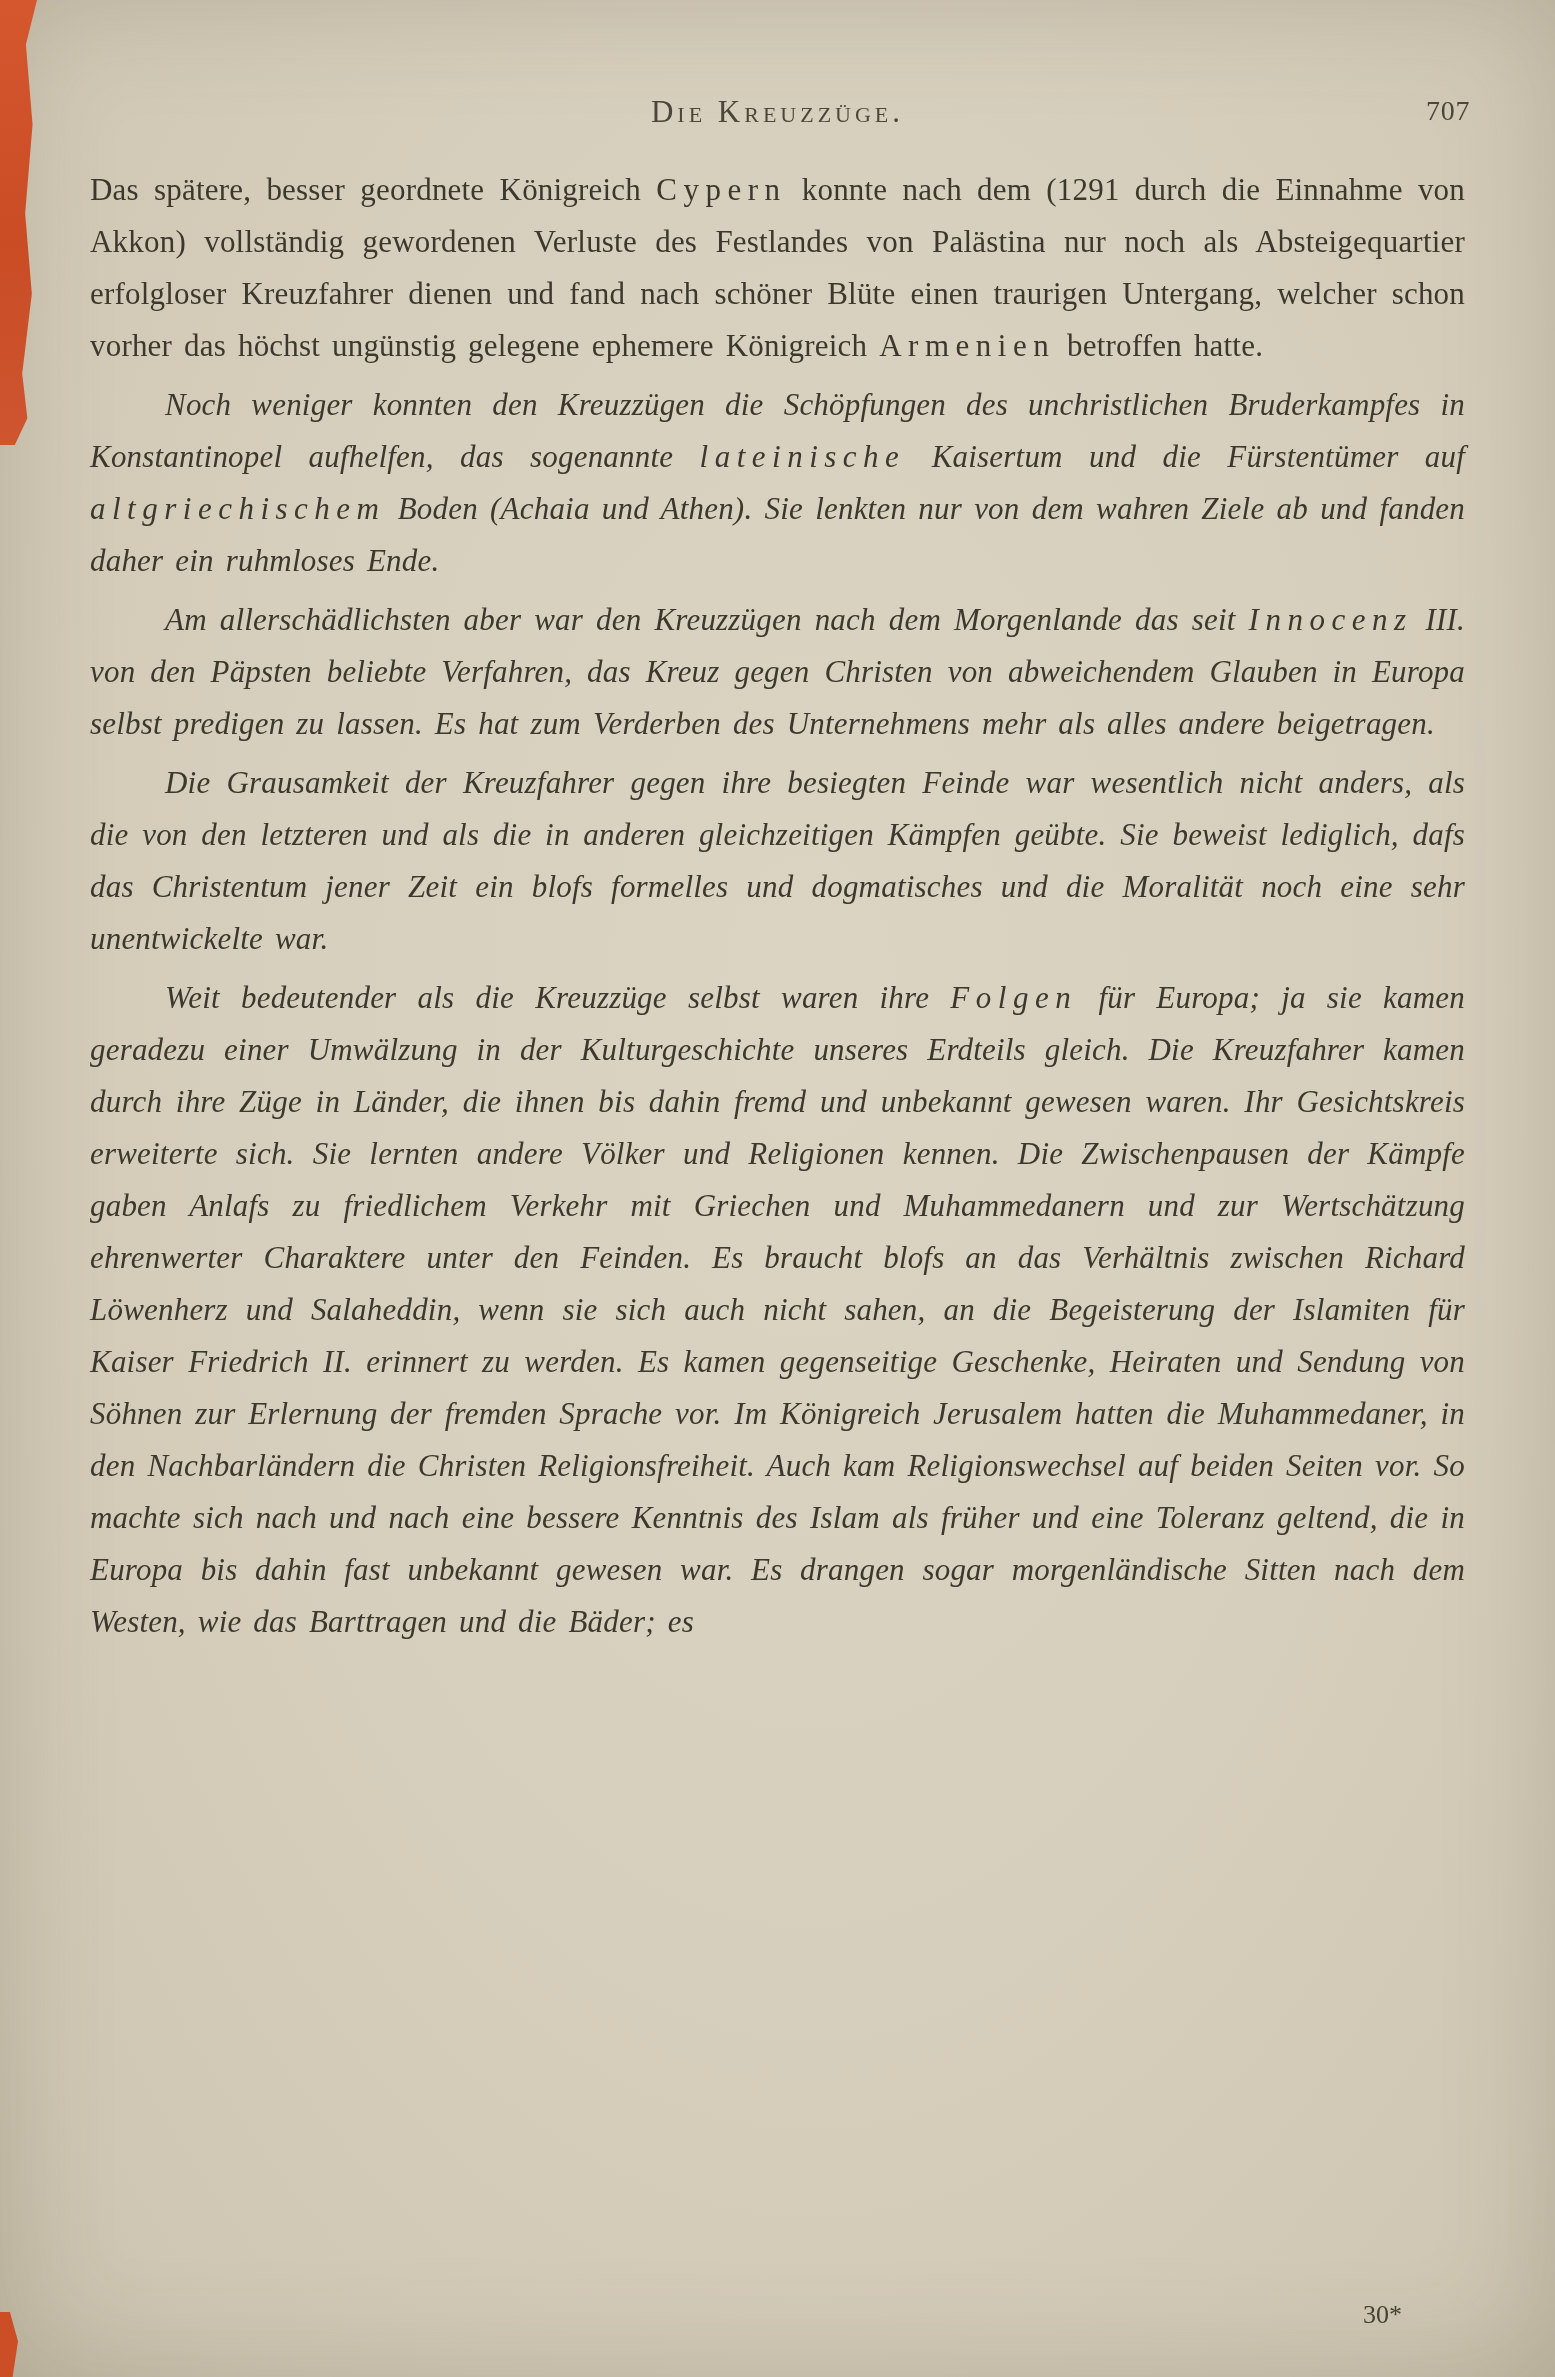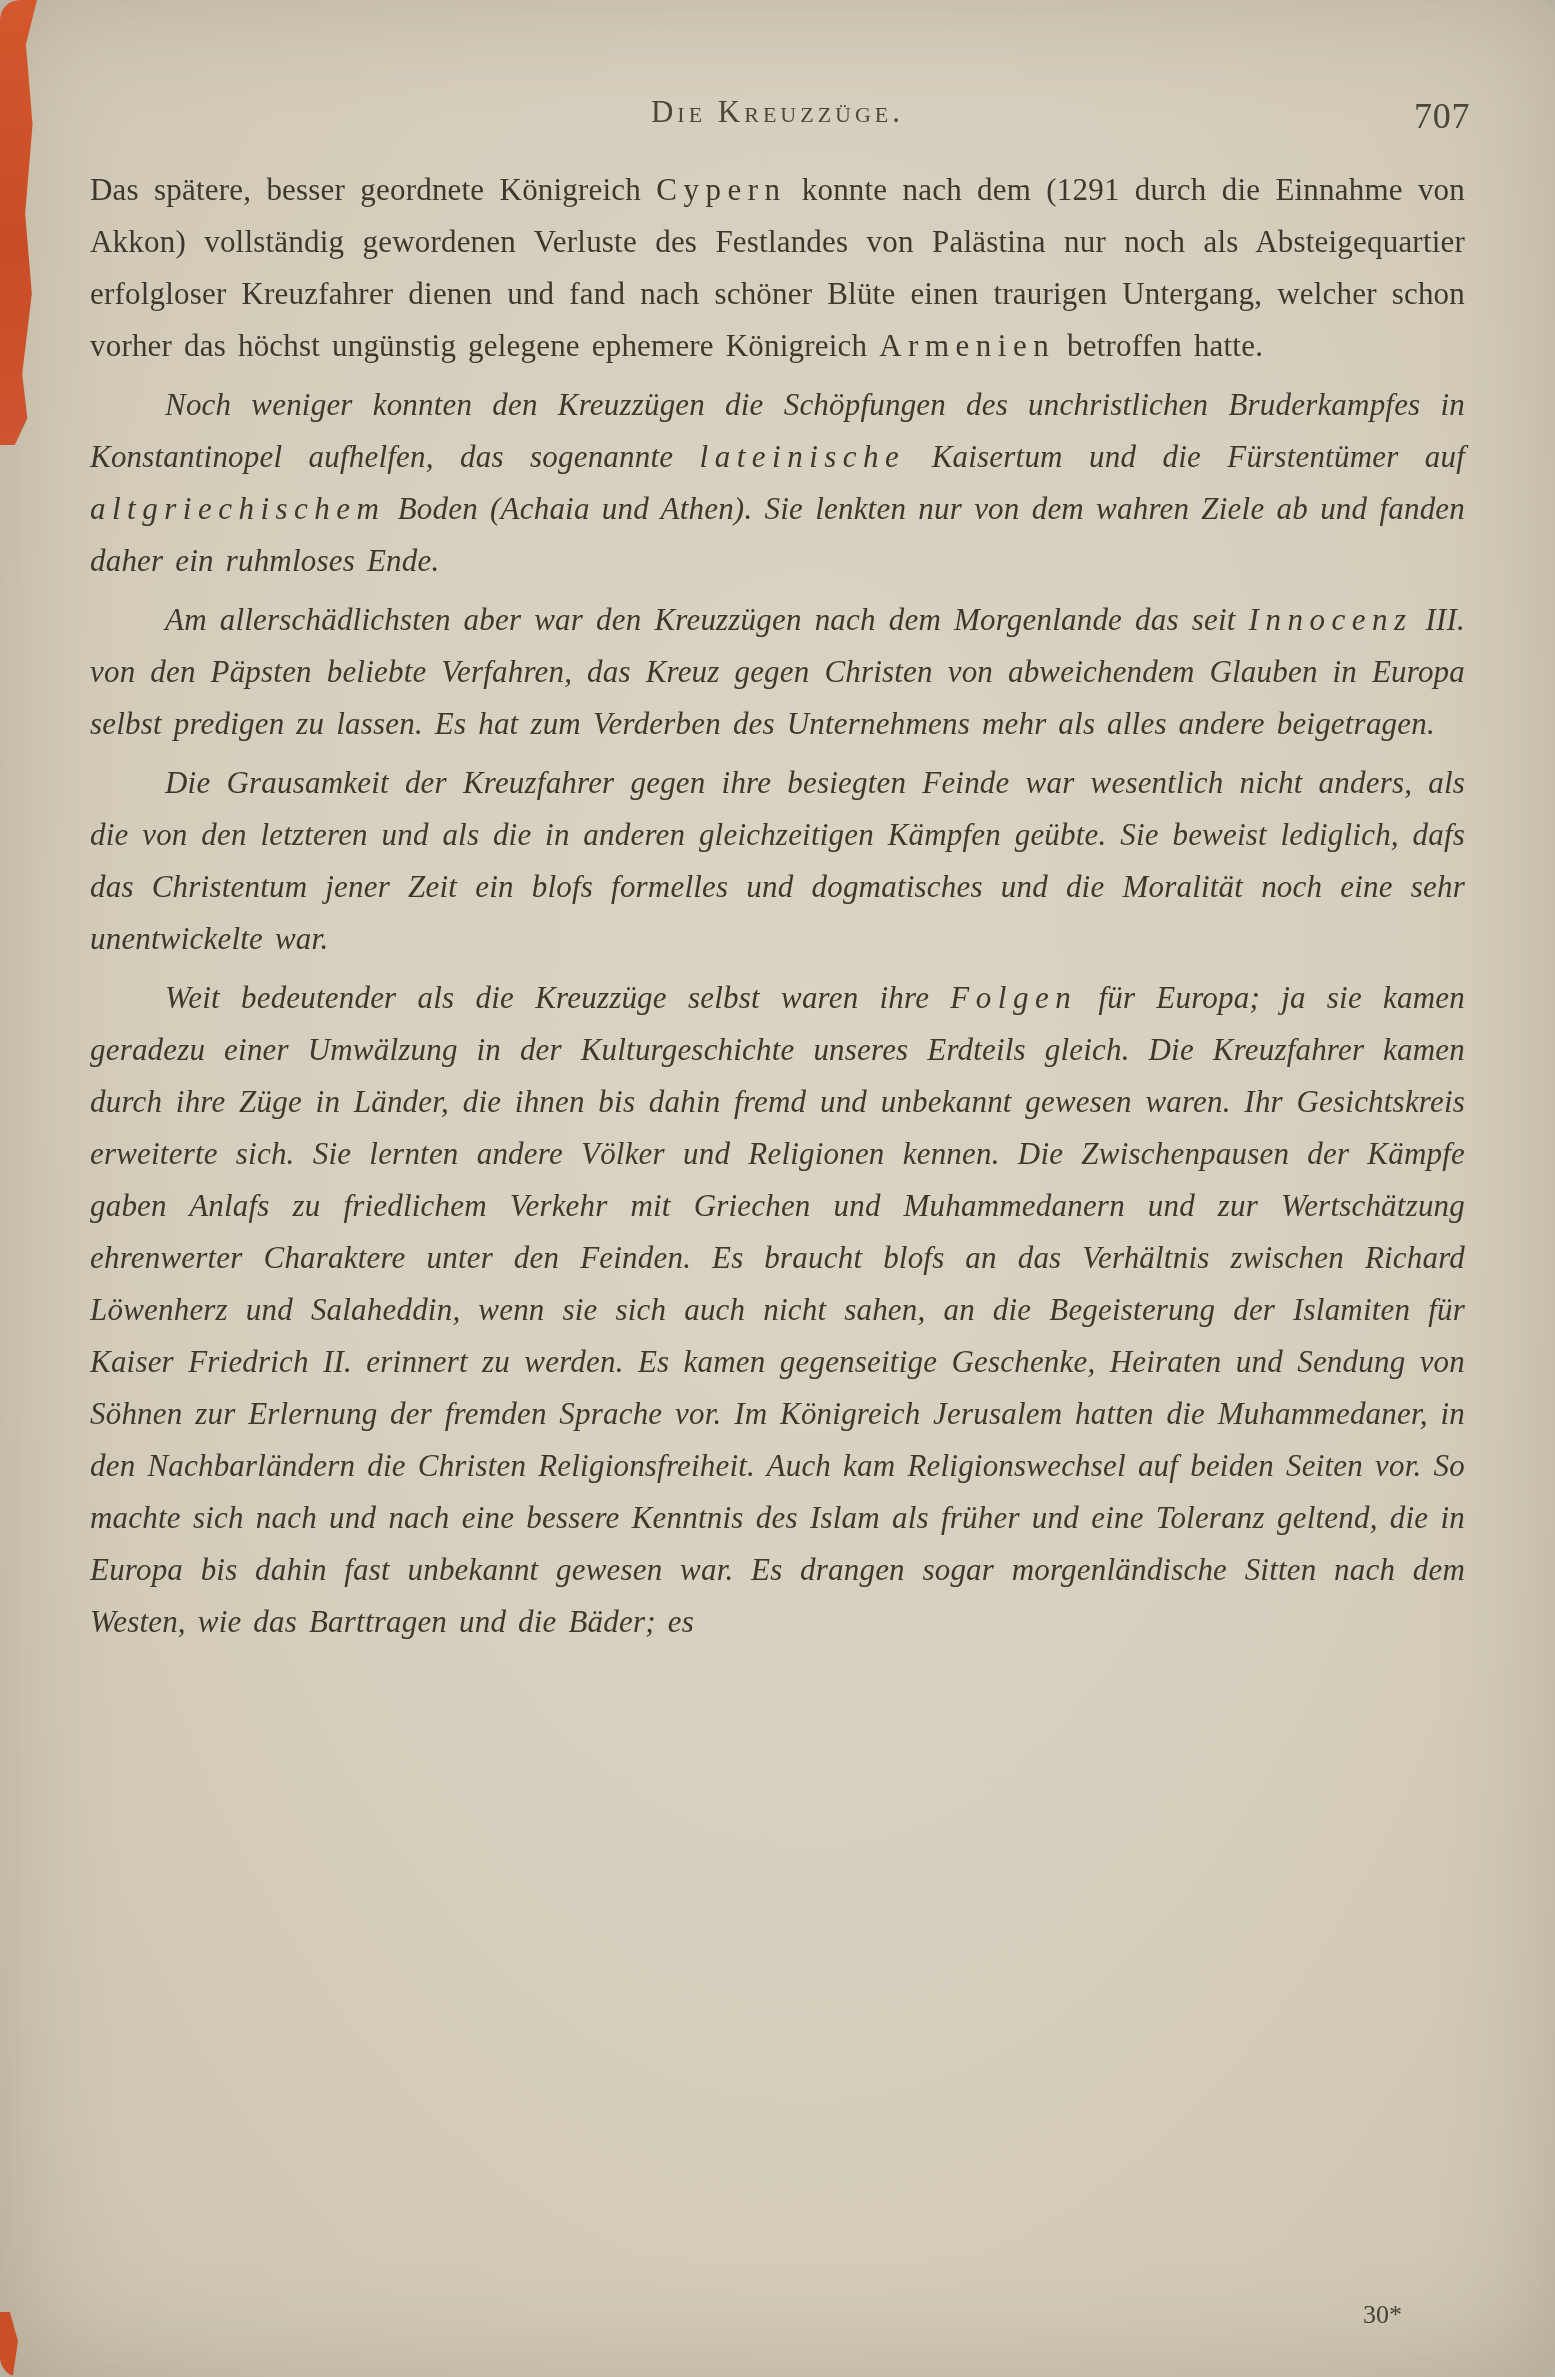--- a/index.html
+++ b/index.html
@@ -12,21 +12,20 @@
     background: #b9b2a0;
     font-family: "Liberation Serif", serif;
   }
   .page {
     position: relative;
     width: 1556px;
     height: 2377px;
     overflow: hidden;
     background: radial-gradient(ellipse at 52% 42%, #dbd4c3 0%, #d7cfbd 50%, #cfc7b3 86%, #c7beaa 100%);
     box-shadow: inset 0 0 114px rgba(92, 82, 60, 0.22);
-    border-radius: 20px;
   }
   .red-edge {
     position: absolute;
     left: 0;
   }
   .red-edge-top {
     top: 0;
     width: 37px;
     height: 445px;
     background: linear-gradient(180deg, #d4572e 0%, #c94c25 55%, #ce5530 100%);
@@ -54,21 +53,21 @@
     display: block;
     text-align: center;
     font-variant: small-caps;
     font-size: 31px;
     letter-spacing: 4px;
   }
   .page-number {
     position: absolute;
     right: 1.6px;
     top: 0.8px;
-    font-size: 36px;
+    font-size: 28px;
     letter-spacing: 0.8px;
   }
   .body-text {
     color: #3c382e;
     font-size: 31px;
     line-height: 52px;
     text-align: justify;
     word-spacing: 4px;
     letter-spacing: 0.2px;
   }

